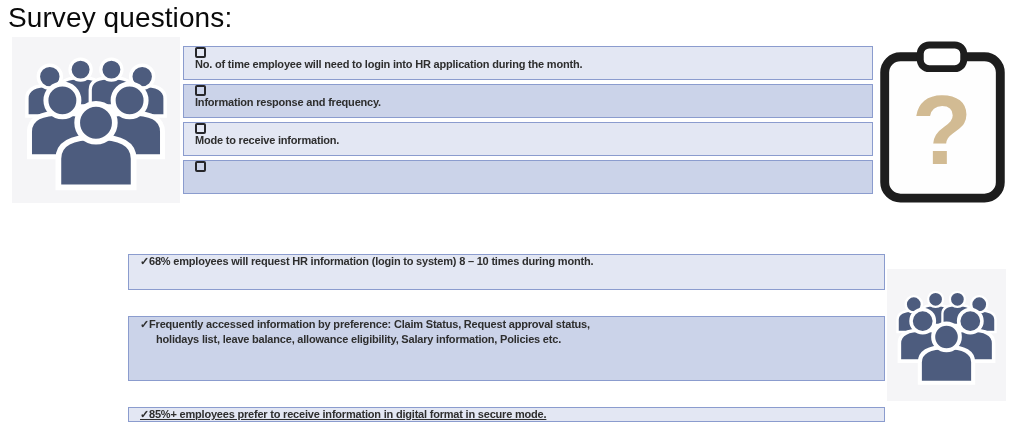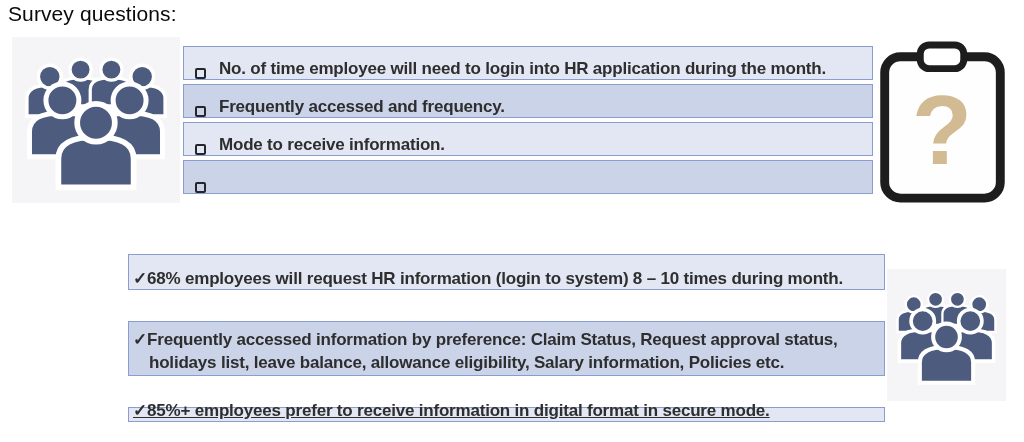--- a/index.html
+++ b/index.html
@@ -2,54 +2,54 @@
 <html><head>
 <meta charset="utf-8">
 <style>
   * { margin:0; padding:0; box-sizing:border-box; }
   html,body { background:#ffffff; }
   .canvas {
     position:relative; width:1024px; height:442px; background:#ffffff;
     font-family:"Liberation Sans", sans-serif; overflow:hidden;
   }
   .sec-title {
-    position:absolute; left:8px; font-size:21px; font-weight:500; color:#0a0a0a;
+    position:absolute; left:8px; font-size:28px; font-weight:500; color:#0a0a0a;
     letter-spacing:0.1px;
   }
   #title-questions { top:2px; }
   #title-findings  { top:212px; }
 
   .people-box {
     position:absolute; background:#f5f5f7; display:flex;
     align-items:center; justify-content:center;
   }
   #people-top    { left:12px;  top:37px;  width:168px; height:166px; }
   #people-bottom { left:887px; top:269px; width:119px; height:132px; }
   .people-box svg { width:100%; height:100%; }
 
   .rows-box { position:absolute; display:flex; flex-direction:column; justify-content:space-between; }
   #questions-box { left:183px; top:46px;  width:690px; height:148px; }
   #findings-box  { left:128px; top:254px; width:757px; height:168px; z-index:1; }
 
   .row {
-    border:1.5px solid #8b9cce; display:flex; align-items:flex-end;
-    color:#2e2e2e; font-size:17px; font-weight:700; letter-spacing:-0.2px;
+    border:1.5px solid #8b9cce; display:flex; align-items:flex-start;
+    color:#2e2e2e; font-size:11px; font-weight:700; letter-spacing:-0.2px;flex-direction:column;
   }
   .row.light { background:#e3e7f3; }
   .row.dark  { background:#cbd3e9; }
 
   .qrow { height:34px; padding-left:11px; }
   .cb {
     flex:none; width:11px; height:11px; border:2.6px solid #26262a;
     border-radius:2px; margin-right:13px;
   }
 
-  .frow { padding-left:4px; }
+  .frow { padding-left:11px; }
   #frow-1 { height:36px; }
-  #frow-2 { height:55px; line-height:1.35; }
+  #frow-2 { height:65px; line-height:1.35; }
   #frow-3 { height:15px;text-decoration:underline; }
   #frow-4 { height:37px; }
   .ftext { white-space:pre-line; padding-left:16px; text-indent:-16px; }
   .check { font-weight:700; color:#2e2e2e; }
 
   #clipboard-question { position:absolute; left:876px; top:40px; width:132px; height:166px; }
   #survey-clipboard   { position:absolute; left:8px;  top:246px; width:128px; height:178px; z-index:3; }
   #clipboard-question svg, #survey-clipboard svg { width:100%; height:100%; }
 
   .hidden-defs { position:absolute; width:0; height:0; overflow:hidden; }
@@ -88,21 +88,21 @@
       </svg>
   </div>
 
   <div class="rows-box" id="questions-box">
     <div class="row qrow light">
       <span class="cb"></span>
       <span>No. of time employee will need to login into HR application during the month.</span>
     </div>
     <div class="row qrow dark">
       <span class="cb"></span>
-      <span>Frequently accessed and frequency.</span>
+      <span>Information response and frequency.</span>
     </div>
     <div class="row qrow light">
       <span class="cb"></span>
       <span>Mode to receive information.</span>
     </div>
     <div class="row qrow dark">
       <span class="cb"></span>
     </div>
   </div>
 

